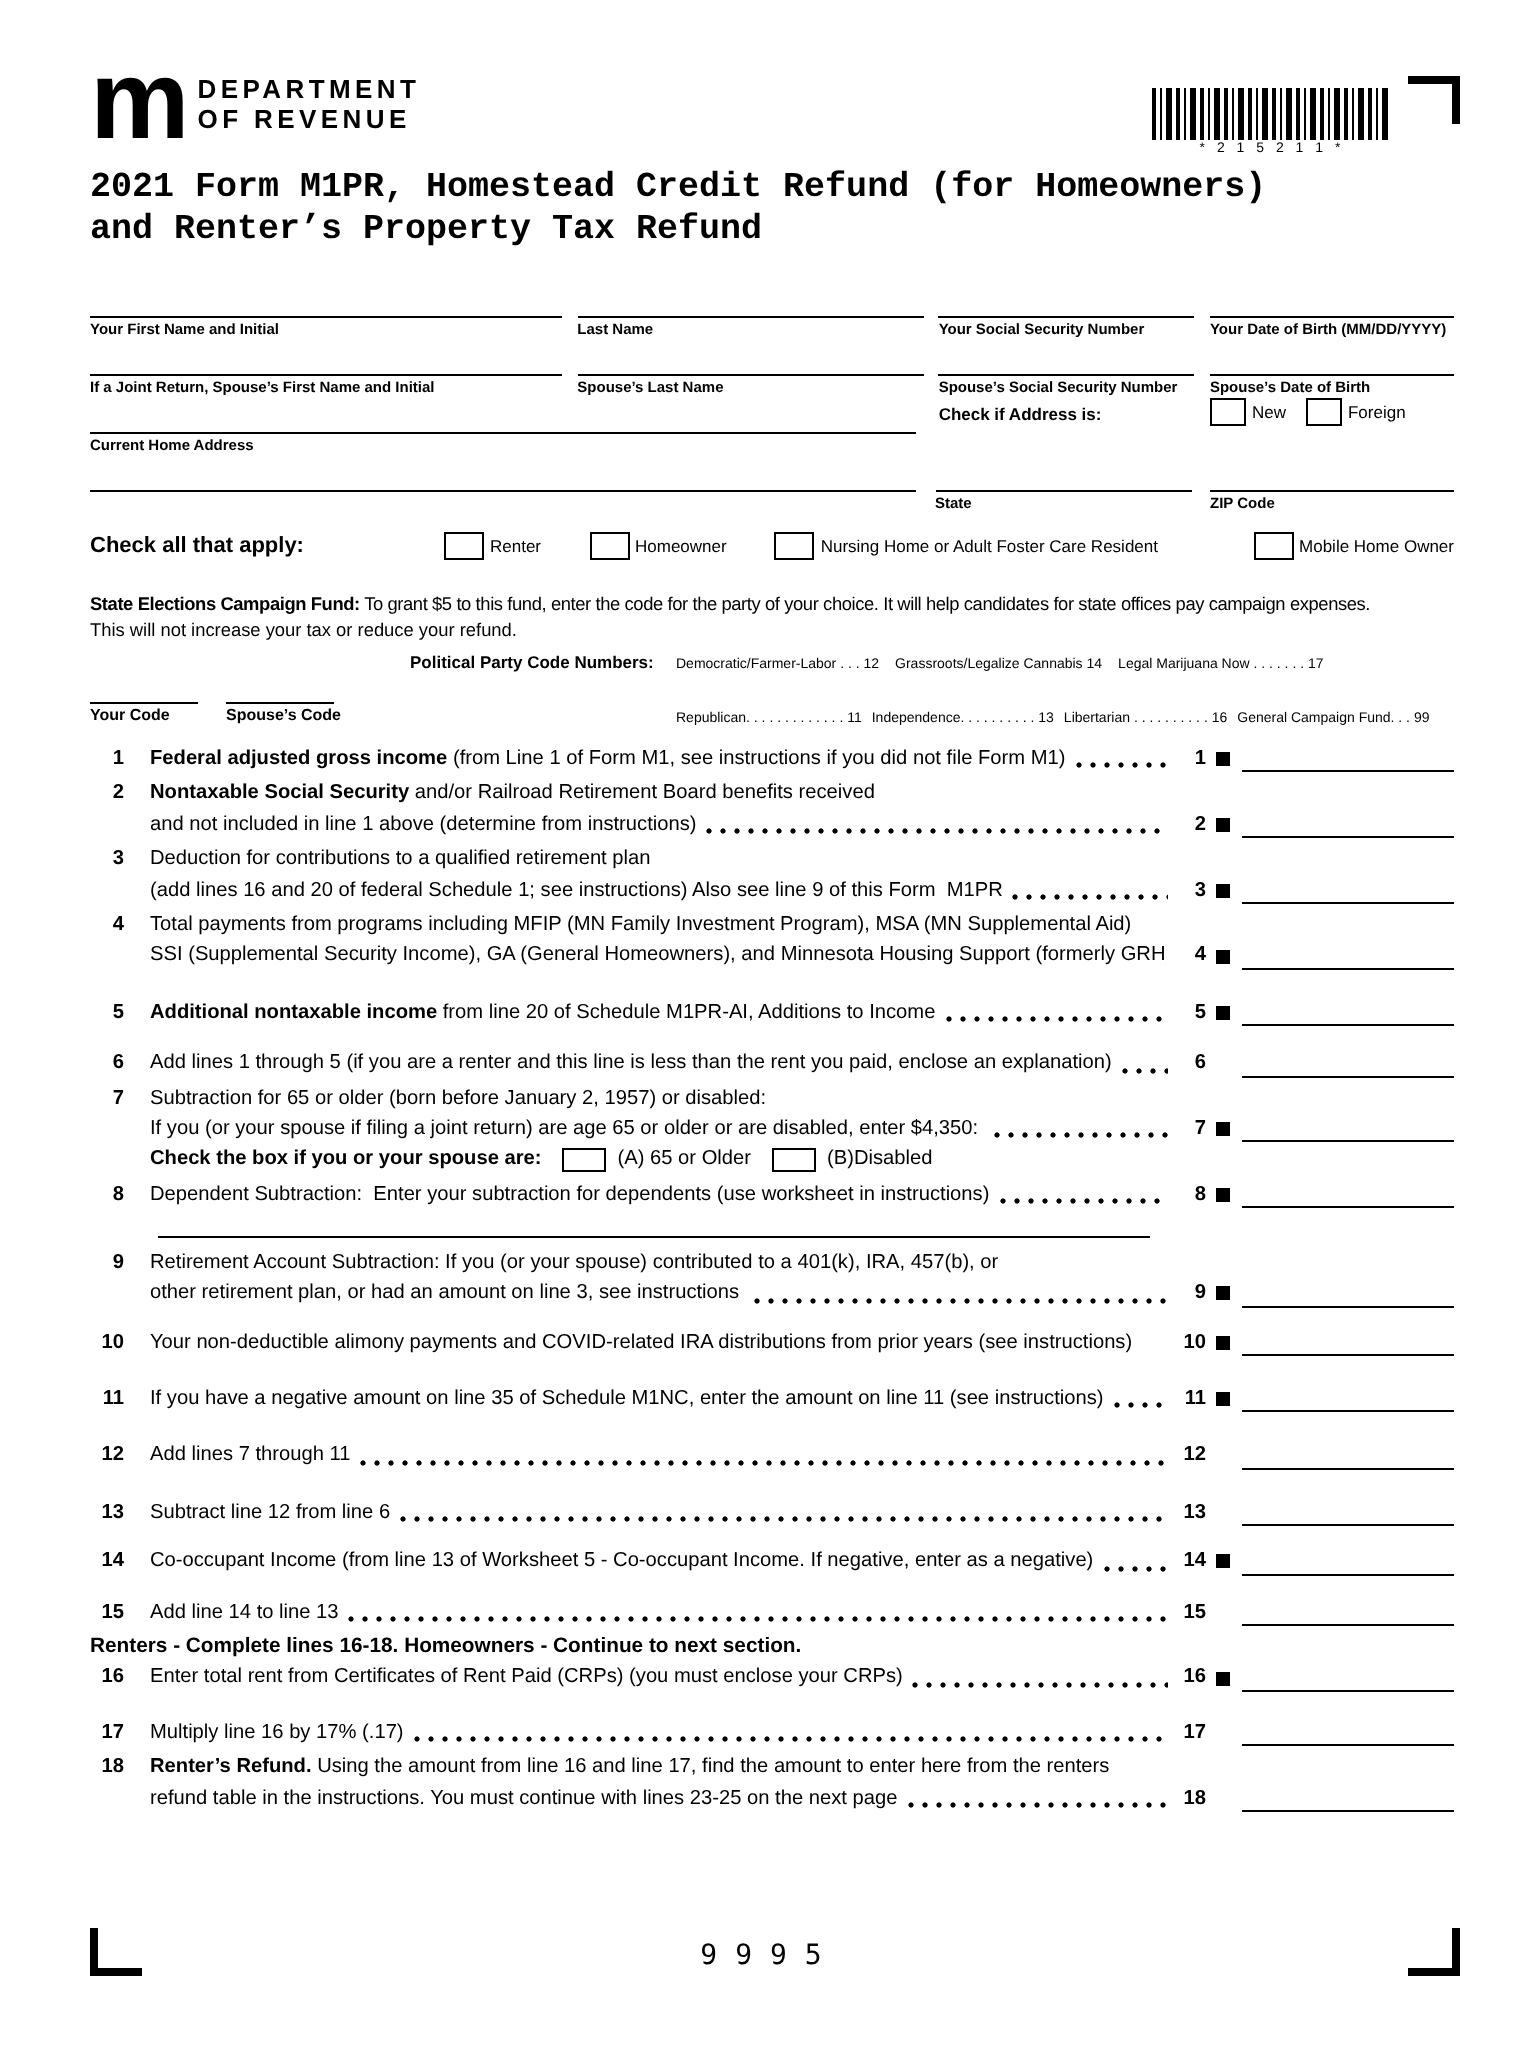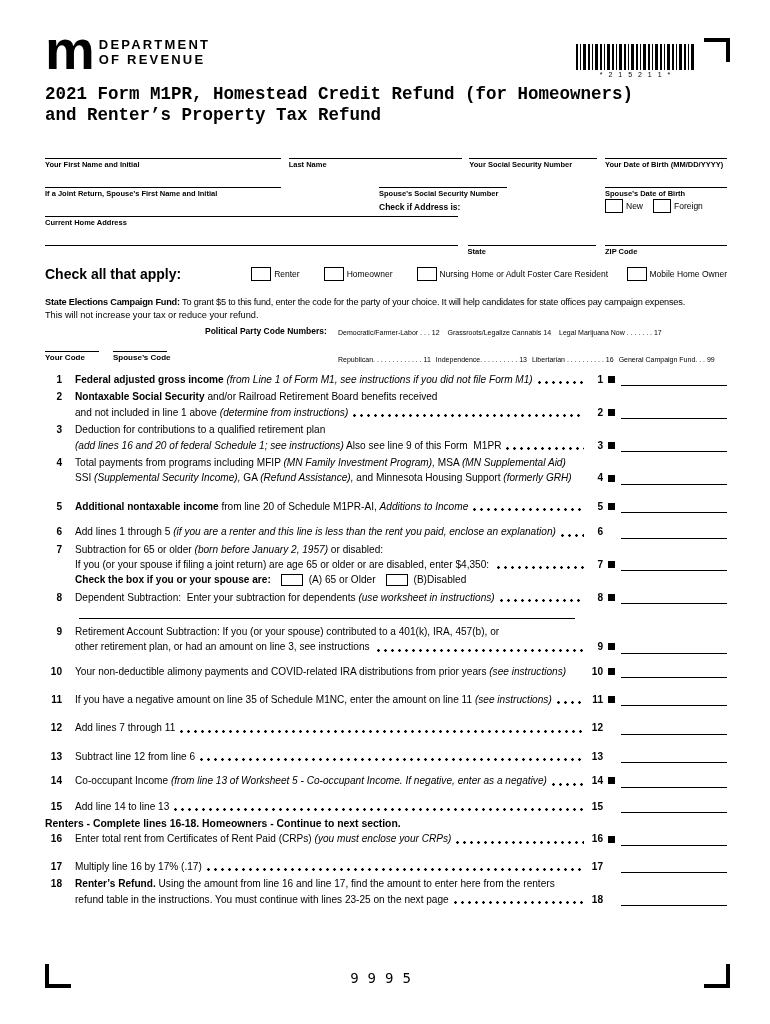--- a/index.html
+++ b/index.html
@@ -32,42 +32,42 @@
   .w1 { width:236px; } .w2 { width:173px; } .w3 { width:128px; } .w4 { width:122px; }
   .waddr { width:413px; }
   .fline { height:13px; border-bottom:1px solid #000; }
   .flabel { font-size:7.5px; font-weight:bold; line-height:10px; margin-top:1px; white-space:nowrap; }
   .addr-check { position:absolute; top:27px; left:0; font-size:8.5px; font-weight:bold; white-space:nowrap; }
   .nf-row { position:absolute; top:24px; left:0; right:0; display:flex; align-items:center; }
   .cbx { display:inline-block; width:18px; height:14px; border:1px solid #000; background:#fff; flex:none; }
   .nf-label { font-size:8.5px; margin:0 10px 0 3px; }
 
   .checkall { display:flex; align-items:center; margin-top:9px; }
-  .ca-label { font-size:14px; font-weight:bold; white-space:nowrap; }
+  .ca-label { font-size:11px; font-weight:bold; white-space:nowrap; }
   .ca-opt { display:flex; align-items:center; margin-left:24px; }
   .ca-opt.first { margin-left:70px;justify-content:center; }
   .ca-opt.push { margin-left:auto; }
   .ca-text { font-size:8.5px; margin-left:3px; white-space:nowrap; }
   .cbx2 { display:inline-block; width:20px; height:14px; border:1px solid #000; background:#fff; flex:none; }
 
   
   .campaign { position:absolute; top:296px; left:45px; width:682px; }
   .camp-text { font-size:9.2px; letter-spacing:-0.2px; white-space:nowrap; line-height:12px; }
   .camp-text2 { font-size:9.2px; line-height:12px; margin-top:1px; }
   .camp-row1, .camp-row2 { display:flex; align-items:flex-end; margin-top:5px; }
   .camp-pad { width:160px; flex:none; }
   .camp-label { width:133px; flex:none; font-size:8.5px; font-weight:bold; white-space:nowrap; }
   .party { font-size:7px; white-space:nowrap; margin-right:8px; }
   .camp-row2 .party { margin-right:5px; }
   .code-cluster { width:293px; flex:none; display:flex; }
   .code-field { width:54px; margin-right:14px; }
   .code-field .fline { height:11px; }
   .code-field .flabel { font-size:8px; }
   .b { font-weight:bold; }
-  .i { font-style:italic; }
+  .i { }
 
   
   .lines { position:absolute; top:372px; left:45px; width:682px; }
   .line-item { margin-bottom:2px; }
   .line-item[data-line="5"] { margin-top:13px; }
   .line-item[data-line="6"] { margin-top:10px; }
   .line-item[data-line="9"] { margin-top:3px; }
   .line-item[data-line="10"] { margin-top:9px; }
   .line-item[data-line="11"] { margin-top:13px; }
   .line-item[data-line="12"] { margin-top:13px; }
@@ -141,20 +141,24 @@
         <div class="fline"></div>
         <div class="flabel">Your Date of Birth (MM/DD/YYYY)</div>
       </div>
     </div>
 
     <div class="frow">
       <div class="field w1">
         <div class="fline"></div>
         <div class="flabel">If a Joint Return, Spouse’s First Name and Initial</div>
       </div>
+      <div class="field w2">
+        <div class="fline"></div>
+        <div class="flabel">Spouse’s Last Name</div>
+      </div>
       <div class="field w3">
         <div class="fline"></div>
         <div class="flabel">Spouse’s Social Security Number</div>
         <div class="addr-check">Check if Address is:</div>
       </div>
       <div class="field w4">
         <div class="fline"></div>
         <div class="flabel">Spouse’s Date of Birth</div>
         <div class="nf-row">
           <span class="cbx"></span>
@@ -281,21 +285,21 @@
         </div>
       </div>
       <div class="line-item" data-line="4">
         <div class="line-row">
           <span class="num-cell">4</span>
           <span class="txt"><span>Total payments from programs including MFIP </span><span class="i">(MN Family Investment Program),</span><span> MSA </span><span class="i">(MN Supplemental Aid)</span></span>
           <span class="spacer"></span>
         </div>
         <div class="line-row">
           <span class="num-cell">&nbsp;</span>
-          <span class="txt"><span>SSI </span><span class="i">(Supplemental Security Income),</span><span> GA </span><span class="i">(Refund Assistance),</span><span> and Minnesota Housing Support </span><span class="i">(formerly GRH)</span></span>
+          <span class="txt"><span>SSI </span><span class="i">(Supplemental Security Income),</span><span> GA </span><span class="i">(General Homeowners),</span><span> and Minnesota Housing Support </span><span class="i">(formerly GRH)</span></span>
           <span class="spacer"></span>
           <span class="ref">4</span>
           <span class="sq"></span>
           <span class="blank"></span>
         </div>
       </div>
       <div class="line-item" data-line="5">
         <div class="line-row">
           <span class="num-cell">5</span>
           <span class="txt"><span class="b ">Additional nontaxable income</span><span> from line 20 of Schedule M1PR-AI, </span><span class="i">Additions to Income</span></span>

